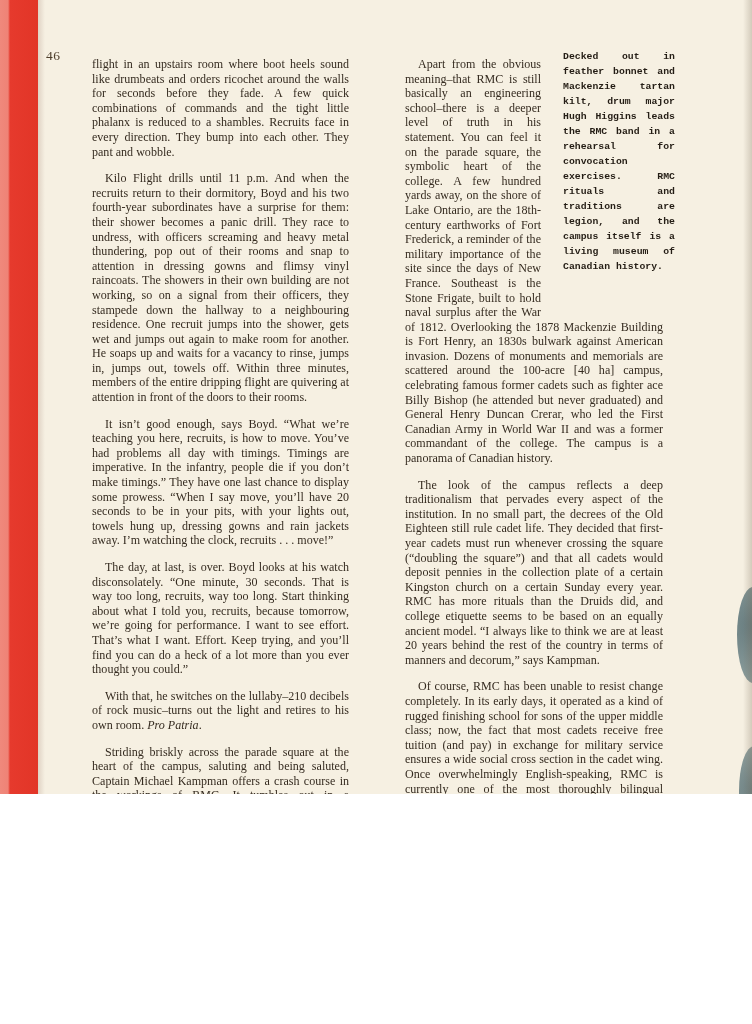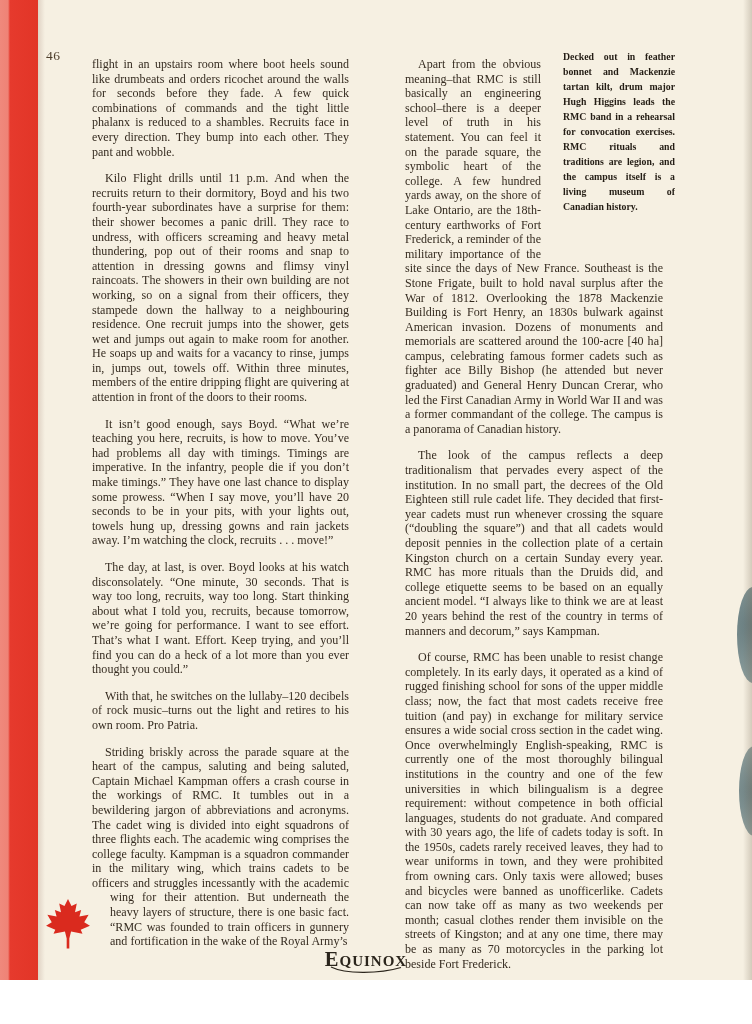--- a/index.html
+++ b/index.html
@@ -1,17 +1,17 @@
 <!DOCTYPE html>
 <html><head>
 <meta charset="utf-8">
 <style>
   html,body { margin:0; padding:0; }
   .page {
-    position:relative; width:752px; height:980px;
+    position:relative; width:752px; height:794px;
     background:#f6f0e2; overflow:hidden;
     font-family:"Liberation Serif", serif;
   }
   
   .spine {
     position:absolute; left:0; top:0; width:38px; height:1006px;
     background:linear-gradient(to right,#f0897c 0px,#ef8376 8px,#e63a2d 10px,#e23527 38px);
   }
   .spine-shadow {
     position:absolute; left:38px; top:0; width:7px; height:1006px;
@@ -23,26 +23,26 @@
   }
   .col {
     position:absolute; top:45px; height:956px;
     font-size:12.05px; line-height:14.6px; color:#352b20;
     text-align:justify; overflow:hidden;
   }
   .col-left  { left:80px;  width:281px; }
   .col-right { left:393px; width:282px; }
   .col p { margin:12px; text-indent:13px; }
   .col p.no-indent { text-indent:0; }
-  .italic { }
+  .italic { font-style:italic; }
   
   .caption-float {
     float:right; width:112px; margin:4px 0 36px 22px;
     font-weight:bold; font-size:9.8px; line-height:15px;
-    color:#241d15; text-align:justify;
+    color:#241d15; text-align:justify;font-family:Liberation Mono, monospace;
   }
   
   .leaf-float { float:left; width:18px; height:60px; }
   .maple-leaf {
     position:absolute; left:46px; top:899px; width:44px; height:50px;
   }
   
   .logo {
     position:absolute; left:318px; top:950px; width:96px; text-align:center;
     color:#2b251c;
@@ -77,21 +77,21 @@
   <div class="spine"></div>
   <div class="spine-shadow"></div>
 
   <div class="page-number">46</div>
 
   <div class="col col-left">
     <p class="no-indent">flight in an upstairs room where boot heels sound like drumbeats and orders ricochet around the walls for seconds before they fade. A few quick combinations of commands and the tight little phalanx is reduced to a shambles. Recruits face in every direction. They bump into each other. They pant and wobble.</p>
     <p>Kilo Flight drills until 11 p.m. And when the recruits return to their dormitory, Boyd and his two fourth-year subordinates have a surprise for them: their shower becomes a panic drill. They race to undress, with officers screaming and heavy metal thundering, pop out of their rooms and snap to attention in dressing gowns and flimsy vinyl raincoats. The showers in their own building are not working, so on a signal from their officers, they stampede down the hallway to a neighbouring residence. One recruit jumps into the shower, gets wet and jumps out again to make room for another. He soaps up and waits for a vacancy to rinse, jumps in, jumps out, towels off. Within three minutes, members of the entire dripping flight are quivering at attention in front of the doors to their rooms.</p>
     <p>It isn’t good enough, says Boyd. “What we’re teaching you here, recruits, is how to move. You’ve had problems all day with timings. Timings are imperative. In the infantry, people die if you don’t make timings.” They have one last chance to display some prowess. “When I say move, you’ll have 20 seconds to be in your pits, with your lights out, towels hung up, dressing gowns and rain jackets away. I’m watching the clock, recruits . . . move!”</p>
     <p>The day, at last, is over. Boyd looks at his watch disconsolately. “One minute, 30 seconds. That is way too long, recruits, way too long. Start thinking about what I told you, recruits, because tomorrow, we’re going for performance. I want to see effort. That’s what I want. Effort. Keep trying, and you’ll find you can do a heck of a lot more than you ever thought you could.”</p>
-    <p><span>With that, he switches on the lullaby–120 decibels of rock music–turns out the light and retires to his own room. </span><span class="italic">Pro Patria</span><span>.</span></p>
+    <p><span>With that, he switches on the lullaby–210 decibels of rock music–turns out the light and retires to his own room. </span><span class="italic">Pro Patria</span><span>.</span></p>
     <p><span>Striding briskly across the parade square at the heart of the campus, saluting and being saluted, Captain Michael Kampman offers a crash course in the workings of RMC. It tumbles out in a bewildering jargon of abbreviations and acronyms. The cadet wing is divided into eight squadrons of three flights each. The academic wing comprises the college faculty. Kampman is a squadron commander in the military wing, which trains cadets to be officers and struggles incessantly with the academic </span><span class="leaf-float"></span><span>wing for their attention. But underneath the heavy layers of structure, there is one basic fact. “RMC was founded to train officers in gunnery and fortification in the wake of the Royal Army’s</span></p>
   </div>
 
   <div class="col col-right">
     <div class="caption-float">Decked out in feather bonnet and Mackenzie tartan kilt, drum major Hugh Higgins leads the RMC band in a rehearsal for convocation exercises. RMC rituals and traditions are legion, and the campus itself is a living museum of Canadian history.</div>
     <p>Apart from the obvious meaning–that RMC is still basically an engineering school–there is a deeper level of truth in his statement. You can feel it on the parade square, the symbolic heart of the college. A few hundred yards away, on the shore of Lake Ontario, are the 18th-century earthworks of Fort Frederick, a reminder of the military importance of the site since the days of New France. Southeast is the Stone Frigate, built to hold naval surplus after the War of 1812. Overlooking the 1878 Mackenzie Building is Fort Henry, an 1830s bulwark against American invasion. Dozens of monuments and memorials are scattered around the 100-acre [40 ha] campus, celebrating famous former cadets such as fighter ace Billy Bishop (he attended but never graduated) and General Henry Duncan Crerar, who led the First Canadian Army in World War II and was a former commandant of the college. The campus is a panorama of Canadian history.</p>
     <p>The look of the campus reflects a deep traditionalism that pervades every aspect of the institution. In no small part, the decrees of the Old Eighteen still rule cadet life. They decided that first-year cadets must run whenever crossing the square (“doubling the square”) and that all cadets would deposit pennies in the collection plate of a certain Kingston church on a certain Sunday every year. RMC has more rituals than the Druids did, and college etiquette seems to be based on an equally ancient model. “I always like to think we are at least 20 years behind the rest of the country in terms of manners and decorum,” says Kampman.</p>
     <p>Of course, RMC has been unable to resist change completely. In its early days, it operated as a kind of rugged finishing school for sons of the upper middle class; now, the fact that most cadets receive free tuition (and pay) in exchange for military service ensures a wide social cross section in the cadet wing. Once overwhelmingly English-speaking, RMC is currently one of the most thoroughly bilingual institutions in the country and one of the few universities in which bilingualism is a degree requirement: without competence in both official languages, students do not graduate. And compared with 30 years ago, the life of cadets today is soft. In the 1950s, cadets rarely received leaves, they had to wear uniforms in town, and they were prohibited from owning cars. Only taxis were allowed; buses and bicycles were banned as unofficerlike. Cadets can now take off as many as two weekends per month; casual clothes render them invisible on the streets of Kingston; and at any one time, there may be as many as 70 motorcycles in the parking lot beside Fort Frederick.</p>
   </div>
 

